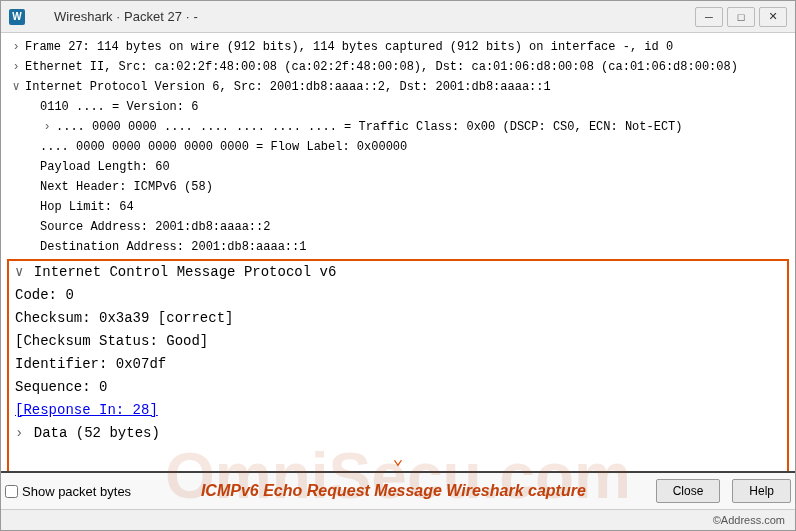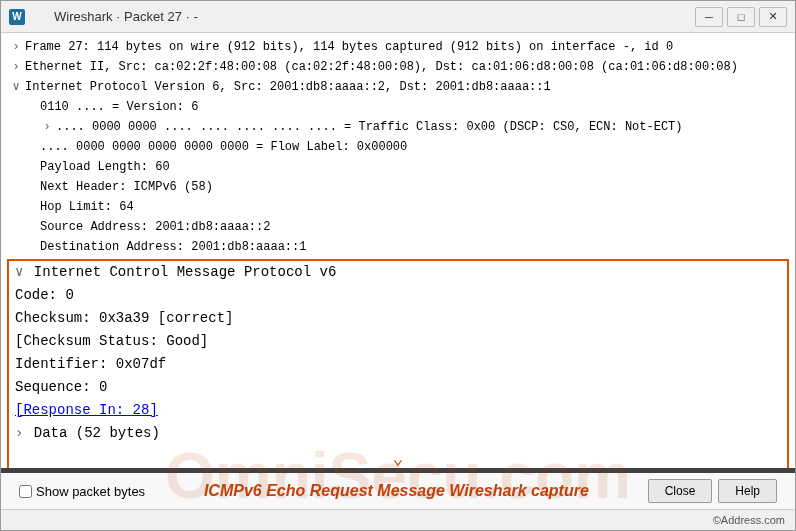--- a/index.html
+++ b/index.html
@@ -132,22 +132,22 @@
     .link-text {
       color: #0000ee;
       text-decoration: underline;
     }
 
     .type-highlight {
       color: #cc0000;
     }
 
     .bottom-bar {
-      border-top: 5px solid #404040;
-      padding: 6px 18px;
+      border-top: 2px solid #404040;
+      padding: 6px 4px;
       display: flex;
       align-items: center;
       gap: 8px;
       background: #f8f8f8;
     }
 
     .checkbox-area {
       display: flex;
       align-items: center;
       gap: 4px;
@@ -162,21 +162,21 @@
       flex: 1;
       text-align: center;
       color: #c2410c;
       font-weight: bold;
       font-size: 16px;
       font-style: italic;
     }
 
     .footer-btns {
       display: flex;
-      gap: 6px;
+      gap: 12px;
       justify-content: center;
     }
 
     .footer-btn {
       padding: 4px 16px;
       background: #e8e8e8;
       border: 1px solid #999;
       border-radius: 2px;
       font-size: 12px;
       cursor: pointer;

